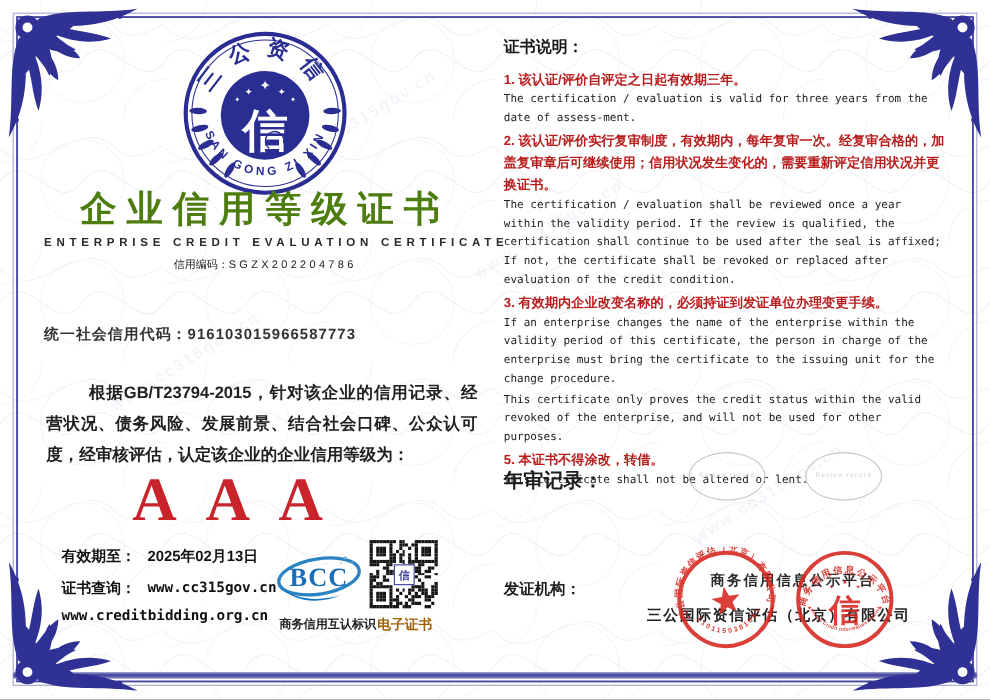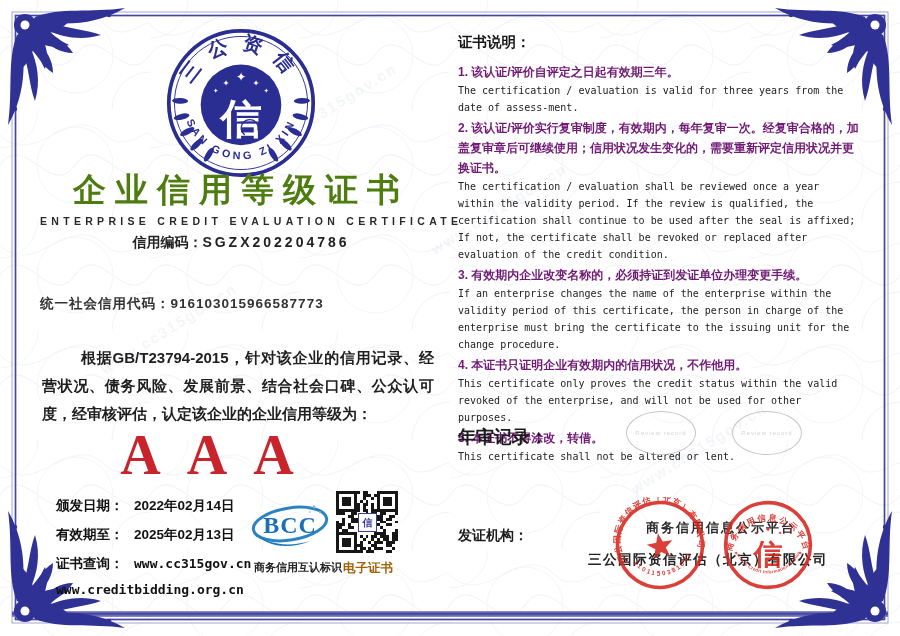--- a/index.html
+++ b/index.html
@@ -10,21 +10,21 @@
 
   
   .wm{position:absolute;font-size:15px;font-weight:bold;color:rgba(90,110,170,.07);
       transform:rotate(-32deg);letter-spacing:2px;}
 
   
   .title{left:40px;top:168px;width:402px;text-align:center;font-family:"Liberation Serif","DejaVu Serif",serif;
          font-weight:900;font-size:33px;letter-spacing:9px;color:#4d7c0f;white-space:nowrap;}
   .subtitle{left:40px;top:215px;width:402px;text-align:left;font-size:10.5px;font-weight:bold;
             letter-spacing:4.3px;color:#2a2a2a;white-space:nowrap;}
-  .creditcode{left:40px;top:234px;width:402px;text-align:center;font-size:14px;font-weight:bold;color:#222;}
+  .creditcode{left:40px;top:234px;width:402px;text-align:center;font-size:10px;font-weight:normal;color:#222;}
   .creditcode .code{letter-spacing:3px;}
   .uscc{left:40px;top:295px;width:402px;text-align:left;font-size:13.5px;font-weight:bold;
         color:#333;letter-spacing:1px;}
   .para{left:42px;top:320px;width:392px;font-size:15px;font-weight:600;line-height:28px;
         text-align:justify;text-indent:2.6em;color:#202020;margin-top:24px;}
   .grade{left:40px;top:398px;width:360px;text-align:center;font-family:"Liberation Serif","DejaVu Serif",serif;
          font-weight:bold;font-size:56px;letter-spacing:26px;color:#c9242b;margin-top:25px;}
   .info{left:56px;top:491px;font-size:13.5px;line-height:29px;color:#111;}
   .info .row{display:flex;}
   .info .lbl{font-weight:bold;width:78px;}
@@ -37,21 +37,21 @@
   .qr{left:336px;top:491px;width:62px;height:62px;display:grid;grid-template-columns:repeat(21,1fr);
       grid-template-rows:repeat(21,1fr);background:#fff;}
   .qm{background:#fff;} .qm.on{background:#161616;}
   .qr-center{left:358px;top:513px;width:17px;height:17px;background:#fff;border:1px solid #3a3d9b;
              display:flex;align-items:center;justify-content:center;font-size:10px;color:#3a3d9b;font-weight:bold;}
   .qr-cap{left:330px;top:560px;width:76px;text-align:center;font-size:12.5px;font-weight:600;color:#a16207;}
 
   
   .notes{left:458px;top:33px;width:402px;}
   .notes h3{margin:0 0 10px 0;font-size:14.5px;font-weight:bold;color:#161616;}
-  .nz{font-size:12px;font-weight:600;line-height:20px;color:#701a75;margin:0;}
+  .nz{font-size:12px;font-weight:600;line-height:20px;color:#b91c1c;margin:0;}
   .ne{font-family:"DejaVu Sans Mono","Liberation Mono",monospace;font-size:10px;line-height:17px;
       color:#222;margin:0 0 2px 0;}
   .review-lbl{left:458px;top:425px;font-size:18px;font-weight:bold;}
   .rev-oval{width:68px;height:42px;border:1px solid #c6c6c6;border-radius:50%;
             display:flex;align-items:center;justify-content:center;font-size:6px;color:#d4d4d4;letter-spacing:1px;}
   .issuer-lbl{left:458px;top:527px;font-size:14px;font-weight:bold;}
   .iss1{left:636px;top:519px;width:170px;text-align:center;font-size:13px;font-weight:600;
         letter-spacing:2px;color:#2b2b2b;white-space:nowrap;z-index:1;}
   .iss2{left:583px;top:551px;width:250px;text-align:center;font-size:13.5px;font-weight:600;
         letter-spacing:1.5px;color:#222;white-space:nowrap;z-index:1;}
@@ -157,24 +157,20 @@
   <div class="abs uscc">
     <span>统一社会信用代码：</span><span>916103015966587773</span>
   </div>
 
   <div class="abs para">根据GB/T23794-2015，针对该企业的信用记录、经营状况、债务风险、发展前景、结合社会口碑、公众认可度，经审核评估，认定该企业的企业信用等级为：</div>
 
   <div class="abs grade">AAA</div>
 
   <div class="abs info">
     <div class="row">
-      <span class="lbl">颁发日期：</span>
-      <span class="val">2022年02月14日</span>
-    </div>
-    <div class="row">
       <span class="lbl">有效期至：</span>
       <span class="val">2025年02月13日</span>
     </div>
     <div class="row">
       <span class="lbl">证书查询：</span>
       <span class="url">www.cc315gov.cn</span>
     </div>
     <div class="url url2">www.creditbidding.org.cn</div>
   </div>
 
@@ -635,21 +631,20 @@
   <div class="abs qr-cap">电子证书</div>
 
   <div class="abs notes">
     <h3>证书说明：</h3>
     <p class="nz">1. 该认证/评价自评定之日起有效期三年。</p>
     <p class="ne">The certification / evaluation is valid for three years from the date of assess-ment.</p>
     <p class="nz">2. 该认证/评价实行复审制度，有效期内，每年复审一次。经复审合格的，加盖复审章后可继续使用；信用状况发生变化的，需要重新评定信用状况并更换证书。</p>
     <p class="ne">The certification / evaluation shall be reviewed once a year within the validity period. If the review is qualified, the certification shall continue to be used after the seal is affixed; If not, the certificate shall be revoked or replaced after evaluation of the credit condition.</p>
     <p class="nz">3. 有效期内企业改变名称的，必须持证到发证单位办理变更手续。</p>
     <p class="ne">If an enterprise changes the name of the enterprise within the validity period of this certificate, the person in charge of the enterprise must bring the certificate to the issuing unit for the change procedure.</p>
-    <p class="nz">4. 本证书只证明企业有效期内的信用状况，不作他用。</p>
     <p class="ne">This certificate only proves the credit status within the valid revoked of the enterprise, and will not be used for other purposes.</p>
     <p class="nz">5. 本证书不得涂改，转借。</p>
     <p class="ne">This certificate shall not be altered or lent.</p>
   </div>
 
   <div class="abs review-lbl">年审记录：</div>
   <div class="abs rev-oval" style="left:626px;top:411px;">
     <span>Review record</span>
   </div>
   <div class="abs rev-oval" style="left:732px;top:411px;">

